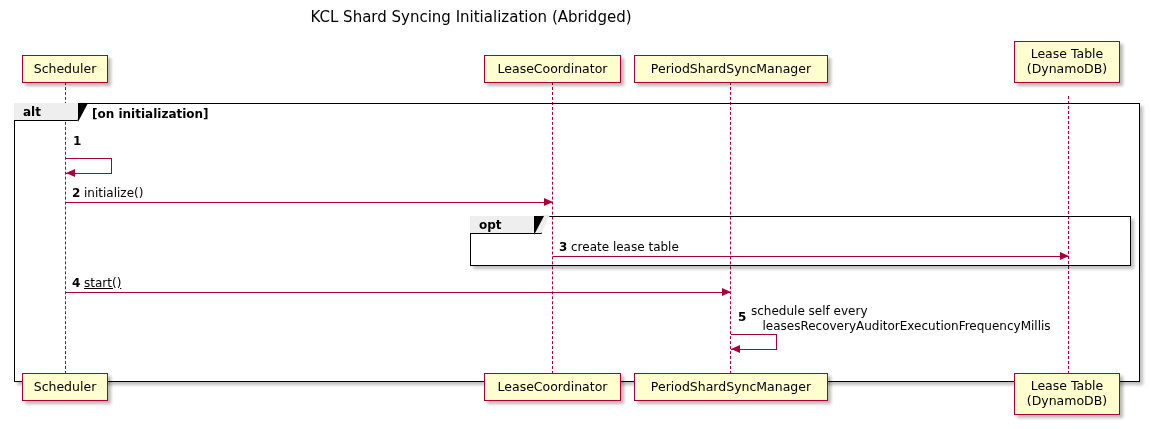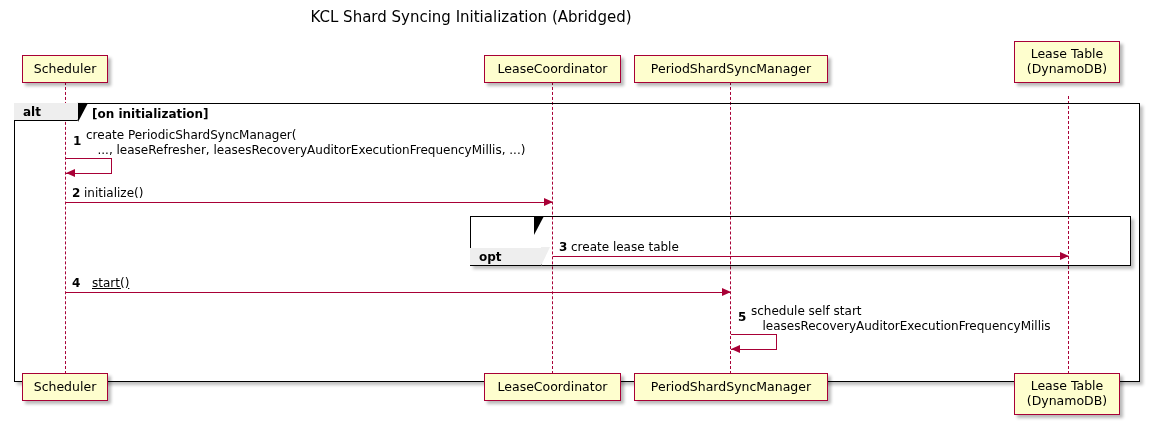--- a/index.html
+++ b/index.html
@@ -163,48 +163,46 @@
 
   <div class="fragment" style="left:14px; top:103px; width:1126px; height:279px;padding-left:34px;">
     <div class="fragment-label" style="width:64px;">
       <span>alt</span>
     </div>
     <div class="fragment-label-corner" style="left:63px;"></div>
   </div>
   <div class="fragment-guard" style="left:92px; top:107px;">[on initialization]</div>
 
   <div class="fragment" style="left:470px; top:216px; width:661px; height:50px;">
-    <div class="fragment-label" style="width:72px;margin-top:32px;">
+    <div class="fragment-label" style="width:72px;">
       <span>opt</span>
     </div>
     <div class="fragment-label-corner" style="left:63px;"></div>
   </div>
 
-  <div class="msg-text" style="left:86px; top:128px;">create PeriodicShardSyncManager(
-   ..., leaseRefresher, leasesRecoveryAuditorExecutionFrequencyMillis, ...)</div>
   <div class="msg-seq" style="left:73px; top:134px;">1</div>
   <div class="self-loop" style="left:66px; top:158px; width:46px; height:16px;"></div>
   <div class="msg-arrowhead left" style="left:66px; top:169px;"></div>
 
   <div class="msg-seq" style="left:72px; top:186px;">2</div>
   <div class="msg-text" style="left:84px; top:186px;">initialize()</div>
   <div class="msg-line" style="left:66px; top:202px; width:486px;"></div>
   <div class="msg-arrowhead right" style="left:544px; top:197.5px;"></div>
 
   <div class="msg-seq" style="left:559px; top:240px;">3</div>
   <div class="msg-text" style="left:571px; top:240px;text-align:right;">create lease table</div>
   <div class="msg-line" style="left:553px; top:256px; width:515px;"></div>
   <div class="msg-arrowhead right" style="left:1060px; top:251.5px;"></div>
 
   <div class="msg-seq" style="left:72px; top:276px;">4</div>
-  <div class="msg-text" style="left:92px; top:276px;text-decoration:underline;">start()</div>
+  <div class="msg-text" style="left:84px; top:276px;text-decoration:underline;">start()</div>
   <div class="msg-line" style="left:66px; top:292px; width:664px;"></div>
   <div class="msg-arrowhead right" style="left:722px; top:287.5px;"></div>
 
-  <div class="msg-text" style="left:751px; top:304px;">schedule self start
+  <div class="msg-text" style="left:751px; top:304px;">schedule self every
    leasesRecoveryAuditorExecutionFrequencyMillis</div>
   <div class="msg-seq" style="left:738px; top:310px;">5</div>
   <div class="self-loop" style="left:731px; top:334px; width:46px; height:16px;"></div>
   <div class="msg-arrowhead left" style="left:731px; top:345px;"></div>
 
   <div class="participant" style="left:22px; top:55px; width:86px; height:28px;">Scheduler</div>
   <div class="participant" style="left:484px; top:55px; width:137px; height:28px;">LeaseCoordinator</div>
   <div class="participant" style="left:634px; top:55px; width:194px; height:28px;">PeriodShardSyncManager</div>
   <div class="participant" style="left:1014px; top:41px; width:106px; height:42px;">Lease Table
 (DynamoDB)</div>

